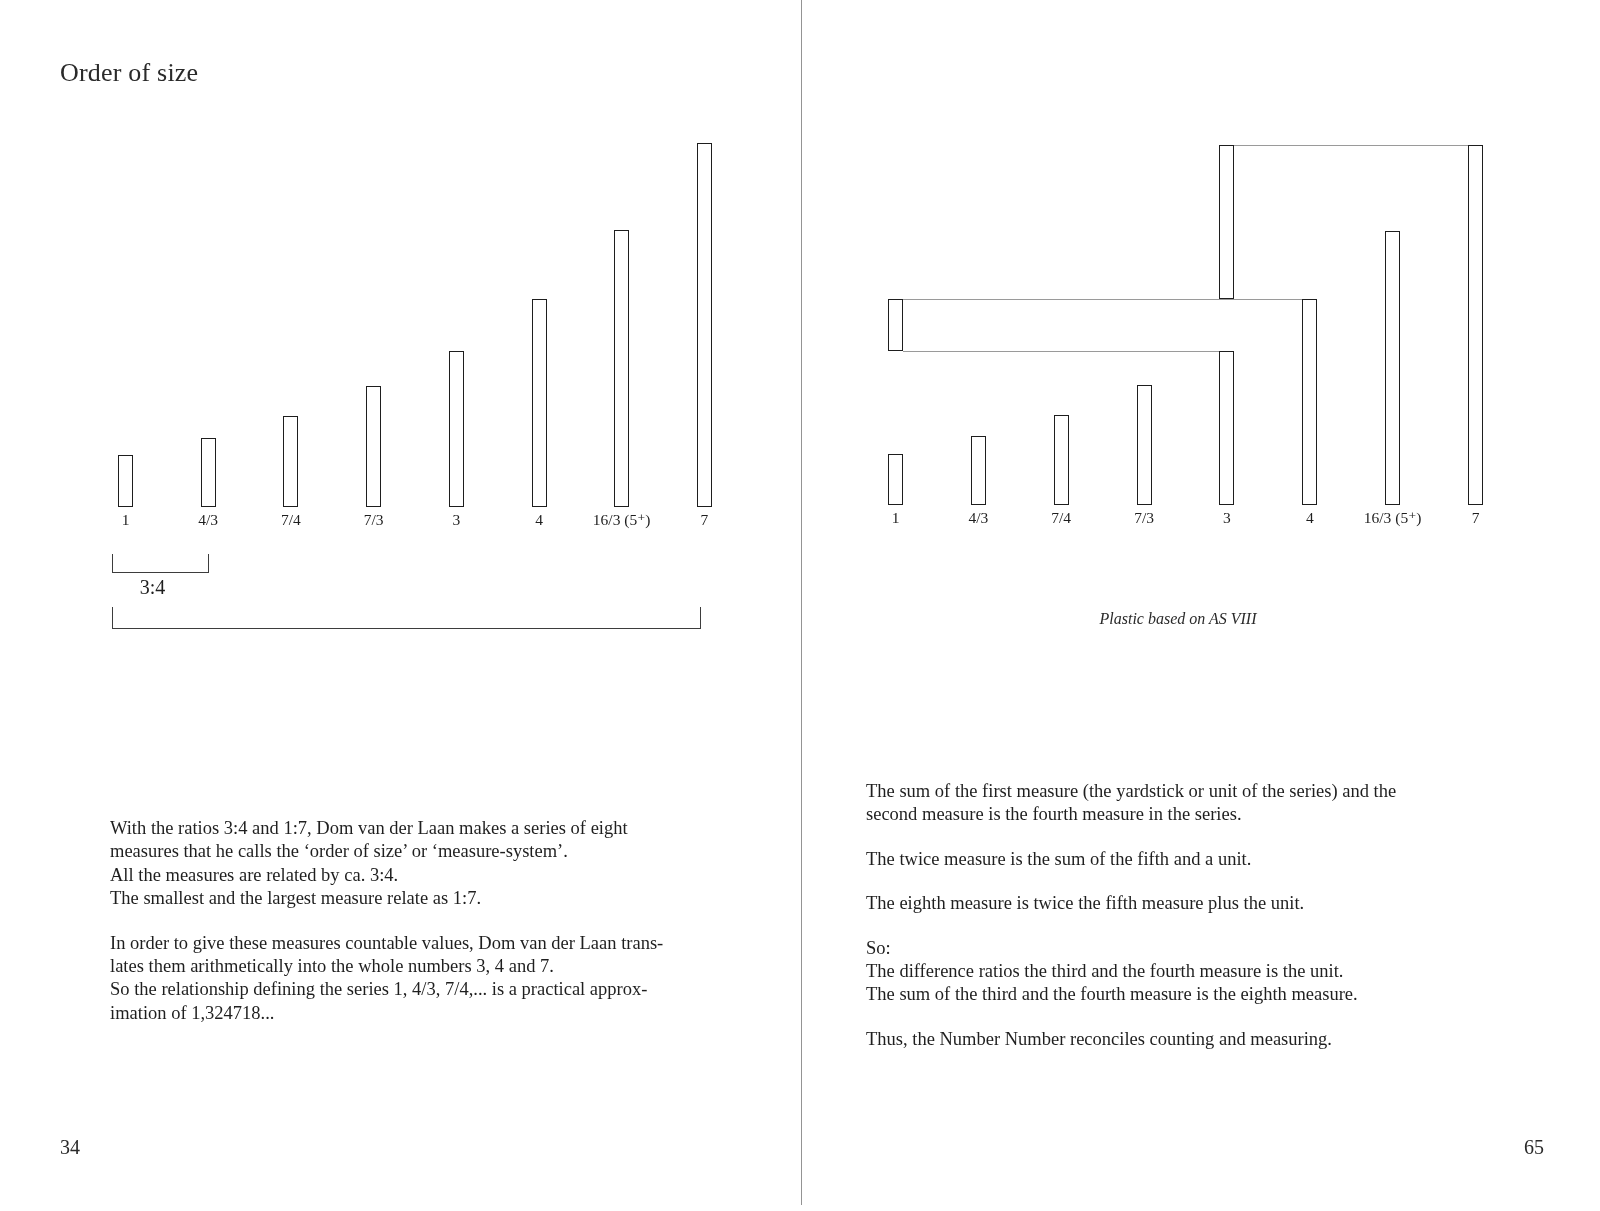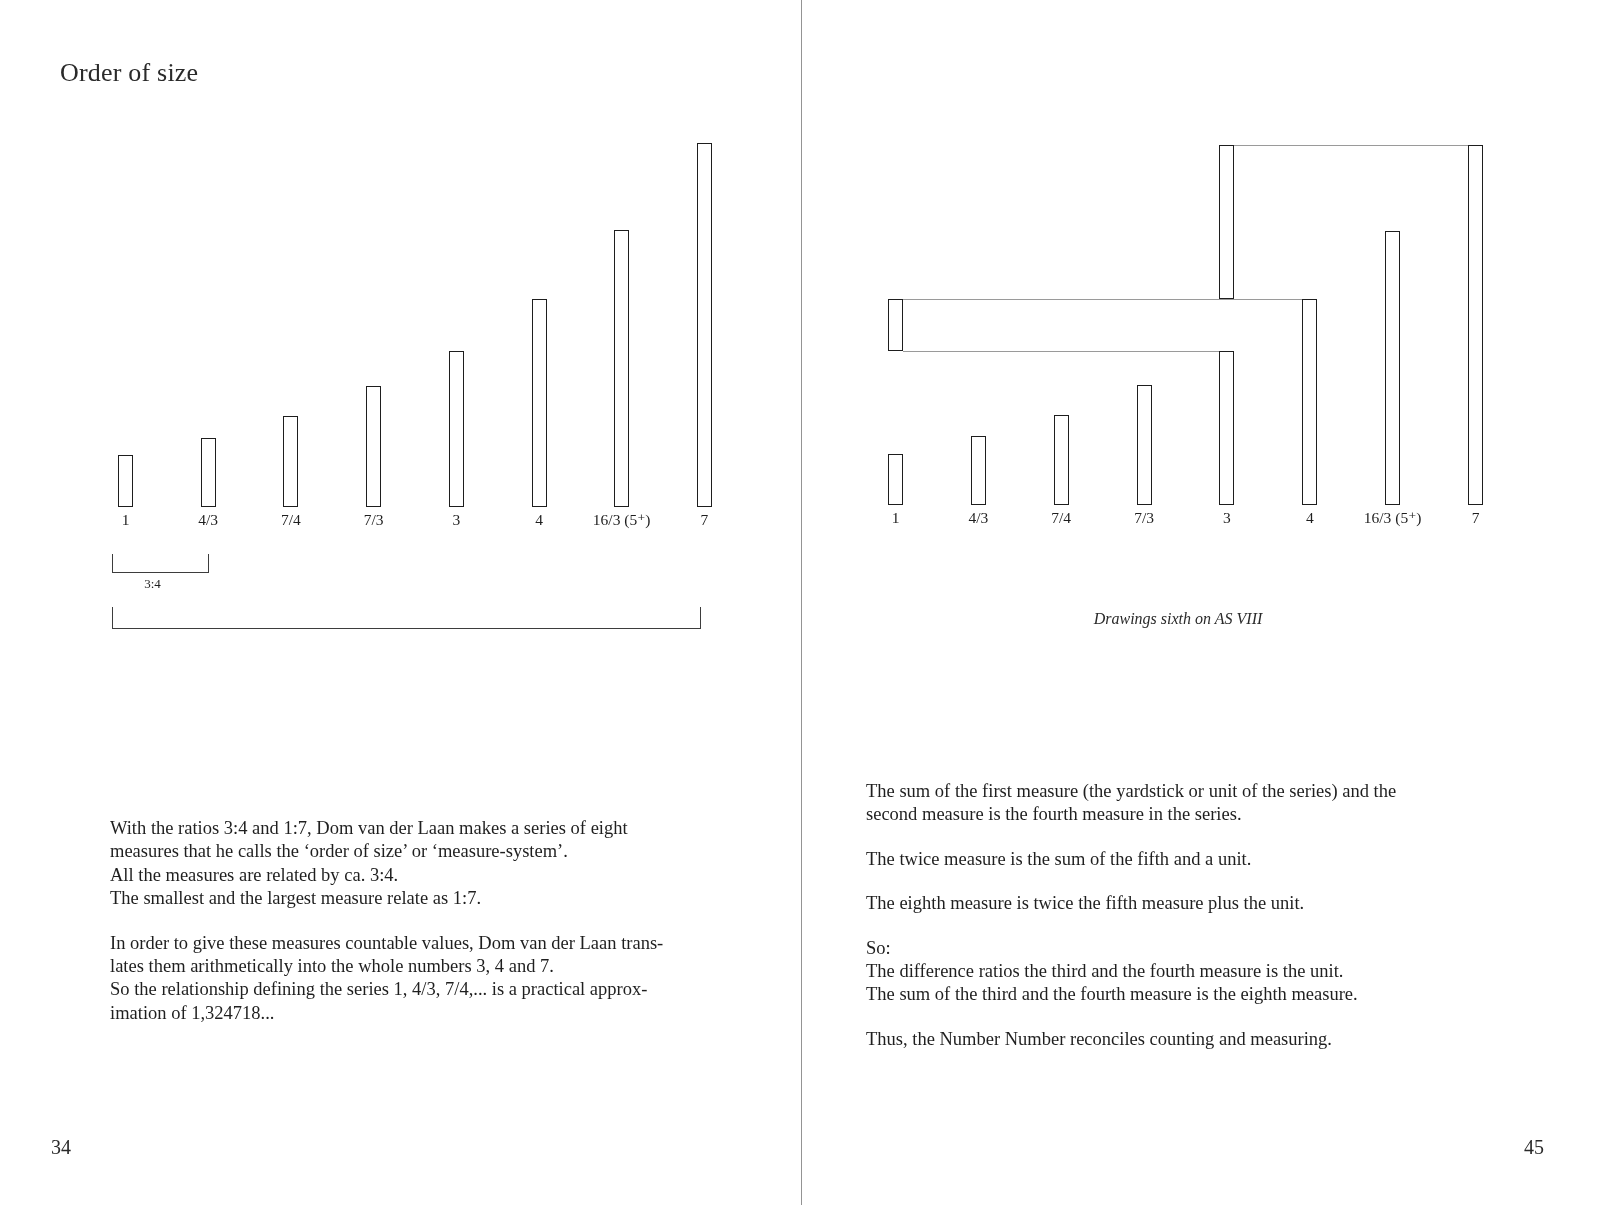--- a/index.html
+++ b/index.html
@@ -26,33 +26,33 @@
     font-size:15.5px;color:#1e1e1e;white-space:nowrap;
   }
   .connector{position:absolute;height:0;border-top:1px solid #9a9a9a;}
   .bracket{
     position:absolute;box-sizing:border-box;
     border-left:1.5px solid #3d3d3d;border-right:1.5px solid #3d3d3d;
     border-bottom:1.5px solid #3d3d3d;
   }
   #bracket-small{left:112px;top:554px;width:97px;height:19px;}
   #bracket-large{left:112px;top:607px;width:589px;height:22px;}
-  .bracket-label{position:absolute;font-size:13px;color:#1e1e1e;}
+  .bracket-label{position:absolute;font-size:20px;color:#1e1e1e;}
   #bracket-small-label{left:104px;top:576px;width:97px;text-align:center;}
   #bracket-large-label{left:95px;top:634px;width:589px;text-align:center;}
   #figure-caption{
     position:absolute;left:888px;top:610px;width:580px;text-align:center;
     font-style:italic;font-size:16px;color:#2a2a2a;
   }
   .bodytext{position:absolute;font-size:18.5px;line-height:23.4px;color:#1f1f1f;}
   #text-left{left:110px;top:817px;width:680px;}
   #text-right{left:866px;top:752px;width:710px;margin-top:28px;}
   .bodytext p{margin:0 0 21px 0;white-space:pre-line;}
   .pagenum{position:absolute;font-size:20px;color:#2a2a2a;}
-  #pn-left{left:51px;top:1136px;}
+  #pn-left{left:60px;top:1136px;}
   #pn-right{left:1494px;top:1136px;width:50px;text-align:right;}
 </style>
 </head>
 <body>
 
 <div id="divider"></div>
 
 <section class="page" id="page-left">
   <h1 id="page-title">Order of size</h1>
 
@@ -88,34 +88,34 @@
     <div class="bar-label" style="left: 328.6px; top: 511px;">7/3</div>
     <div class="bar-label" style="left: 411.3px; top: 511px;">3</div>
     <div class="bar-label" style="left: 494px; top: 511px;">4</div>
     <div class="bar-label" style="left: 576.7px; top: 511px;">16/3 (5⁺)</div>
     <div class="bar-label" style="left: 659.4px; top: 511px;">7</div>
   </section>
 
 <section class="page" id="page-right">
   <div id="chart-right"></div>
 
-  <div id="figure-caption">Drawings sixth on AS VIII</div>
+  <div id="figure-caption">Plastic based on AS VIII</div>
 
   <div id="text-right" class="bodytext">
       <p>The sum of the first measure (the yardstick or unit of the series) and the
 second measure is the fourth measure in the series.</p>
       <p>The twice measure is the sum of the fifth and a unit.</p>
       <p>The eighth measure is twice the fifth measure plus the unit.</p>
       <p>So:
 The difference ratios the third and the fourth measure is the unit.
 The sum of the third and the fourth measure is the eighth measure.</p>
       <p>Thus, the Number Number reconciles counting and measuring.</p>
     </div>
 
-  <div id="pn-right" class="pagenum">45</div>
+  <div id="pn-right" class="pagenum">65</div>
 <div class="bar" style="left: 888px; top: 453.57px; width: 15px; height: 51.43px;"></div>
     <div class="bar" style="left: 888px; top: 299.28px; width: 15px; height: 51.43px;"></div>
     <div class="bar" style="left: 970.86px; top: 436.428px; width: 15px; height: 68.5716px;"></div>
     <div class="bar" style="left: 1053.72px; top: 414.998px; width: 15px; height: 90.0025px;"></div>
     <div class="bar" style="left: 1136.58px; top: 384.998px; width: 15px; height: 120.002px;"></div>
     <div class="bar" style="left: 1219.44px; top: 350.71px; width: 15px; height: 154.29px;"></div>
     <div class="bar" style="left: 1219.44px; top: 144.99px; width: 15px; height: 154.29px;"></div>
     <div class="bar" style="left: 1302.3px; top: 299.28px; width: 15px; height: 205.72px;"></div>
     <div class="bar" style="left: 1385.16px; top: 230.708px; width: 15px; height: 274.292px;"></div>
     <div class="bar" style="left: 1468.02px; top: 144.99px; width: 15px; height: 360.01px;"></div>

